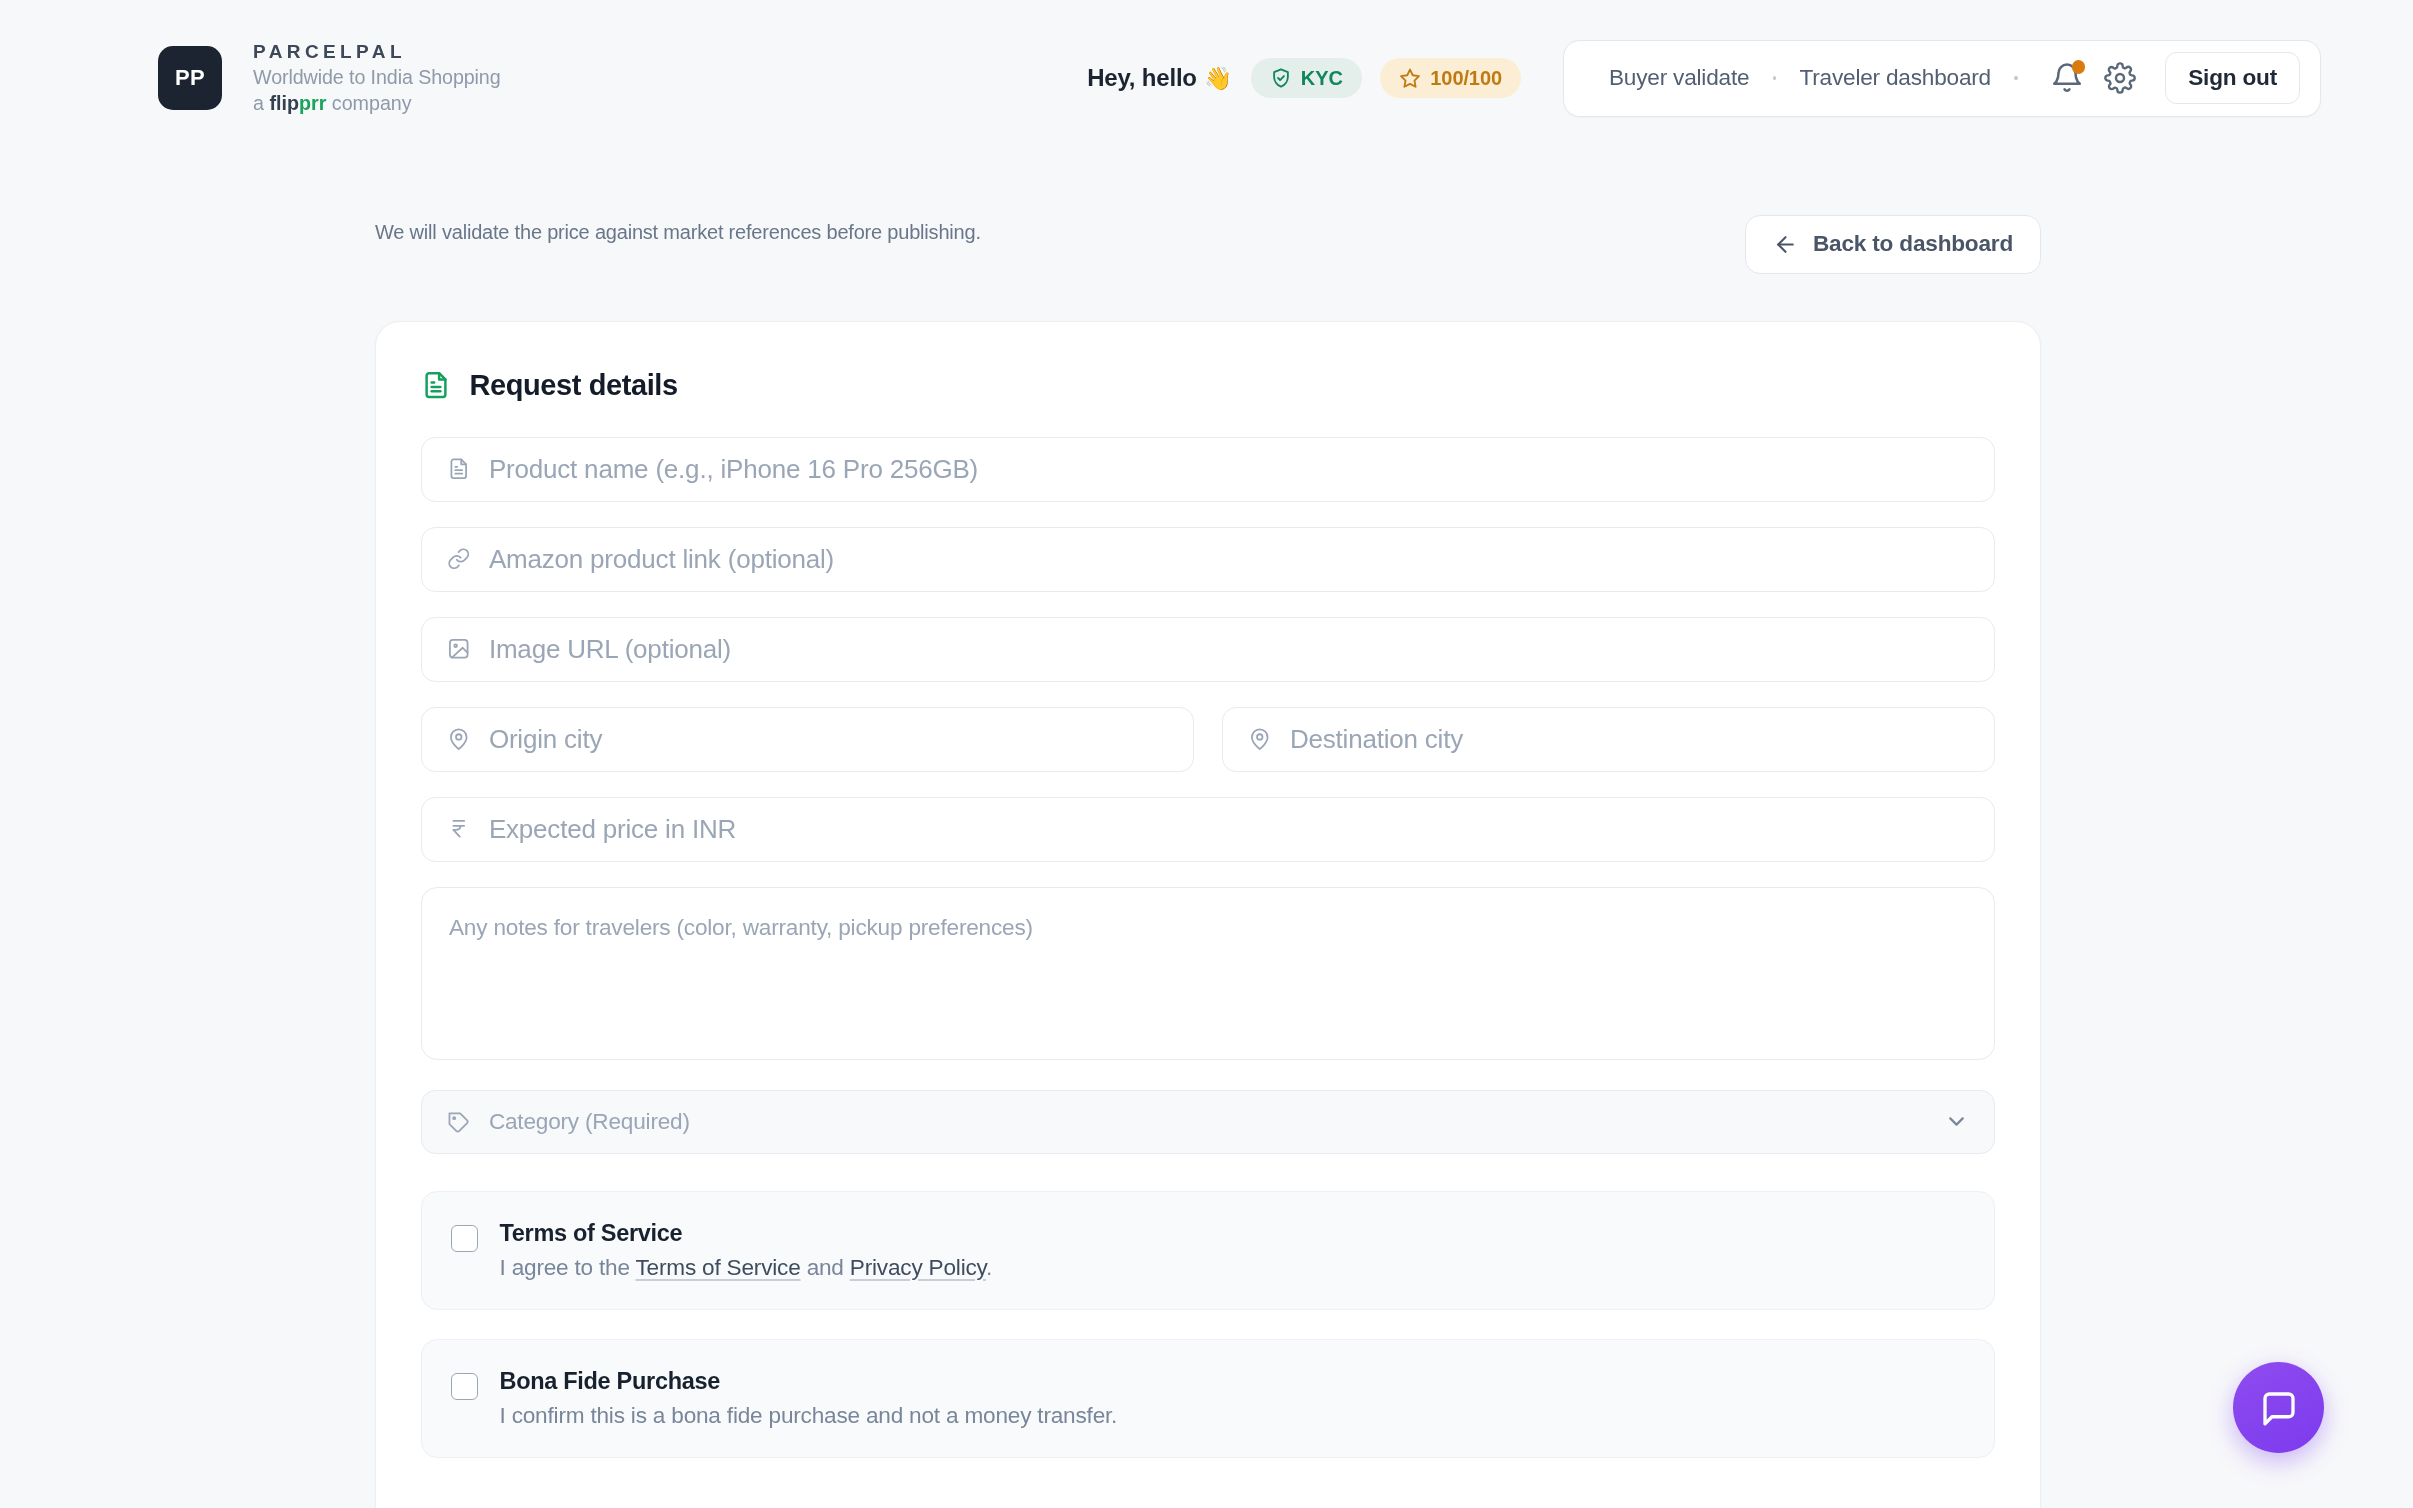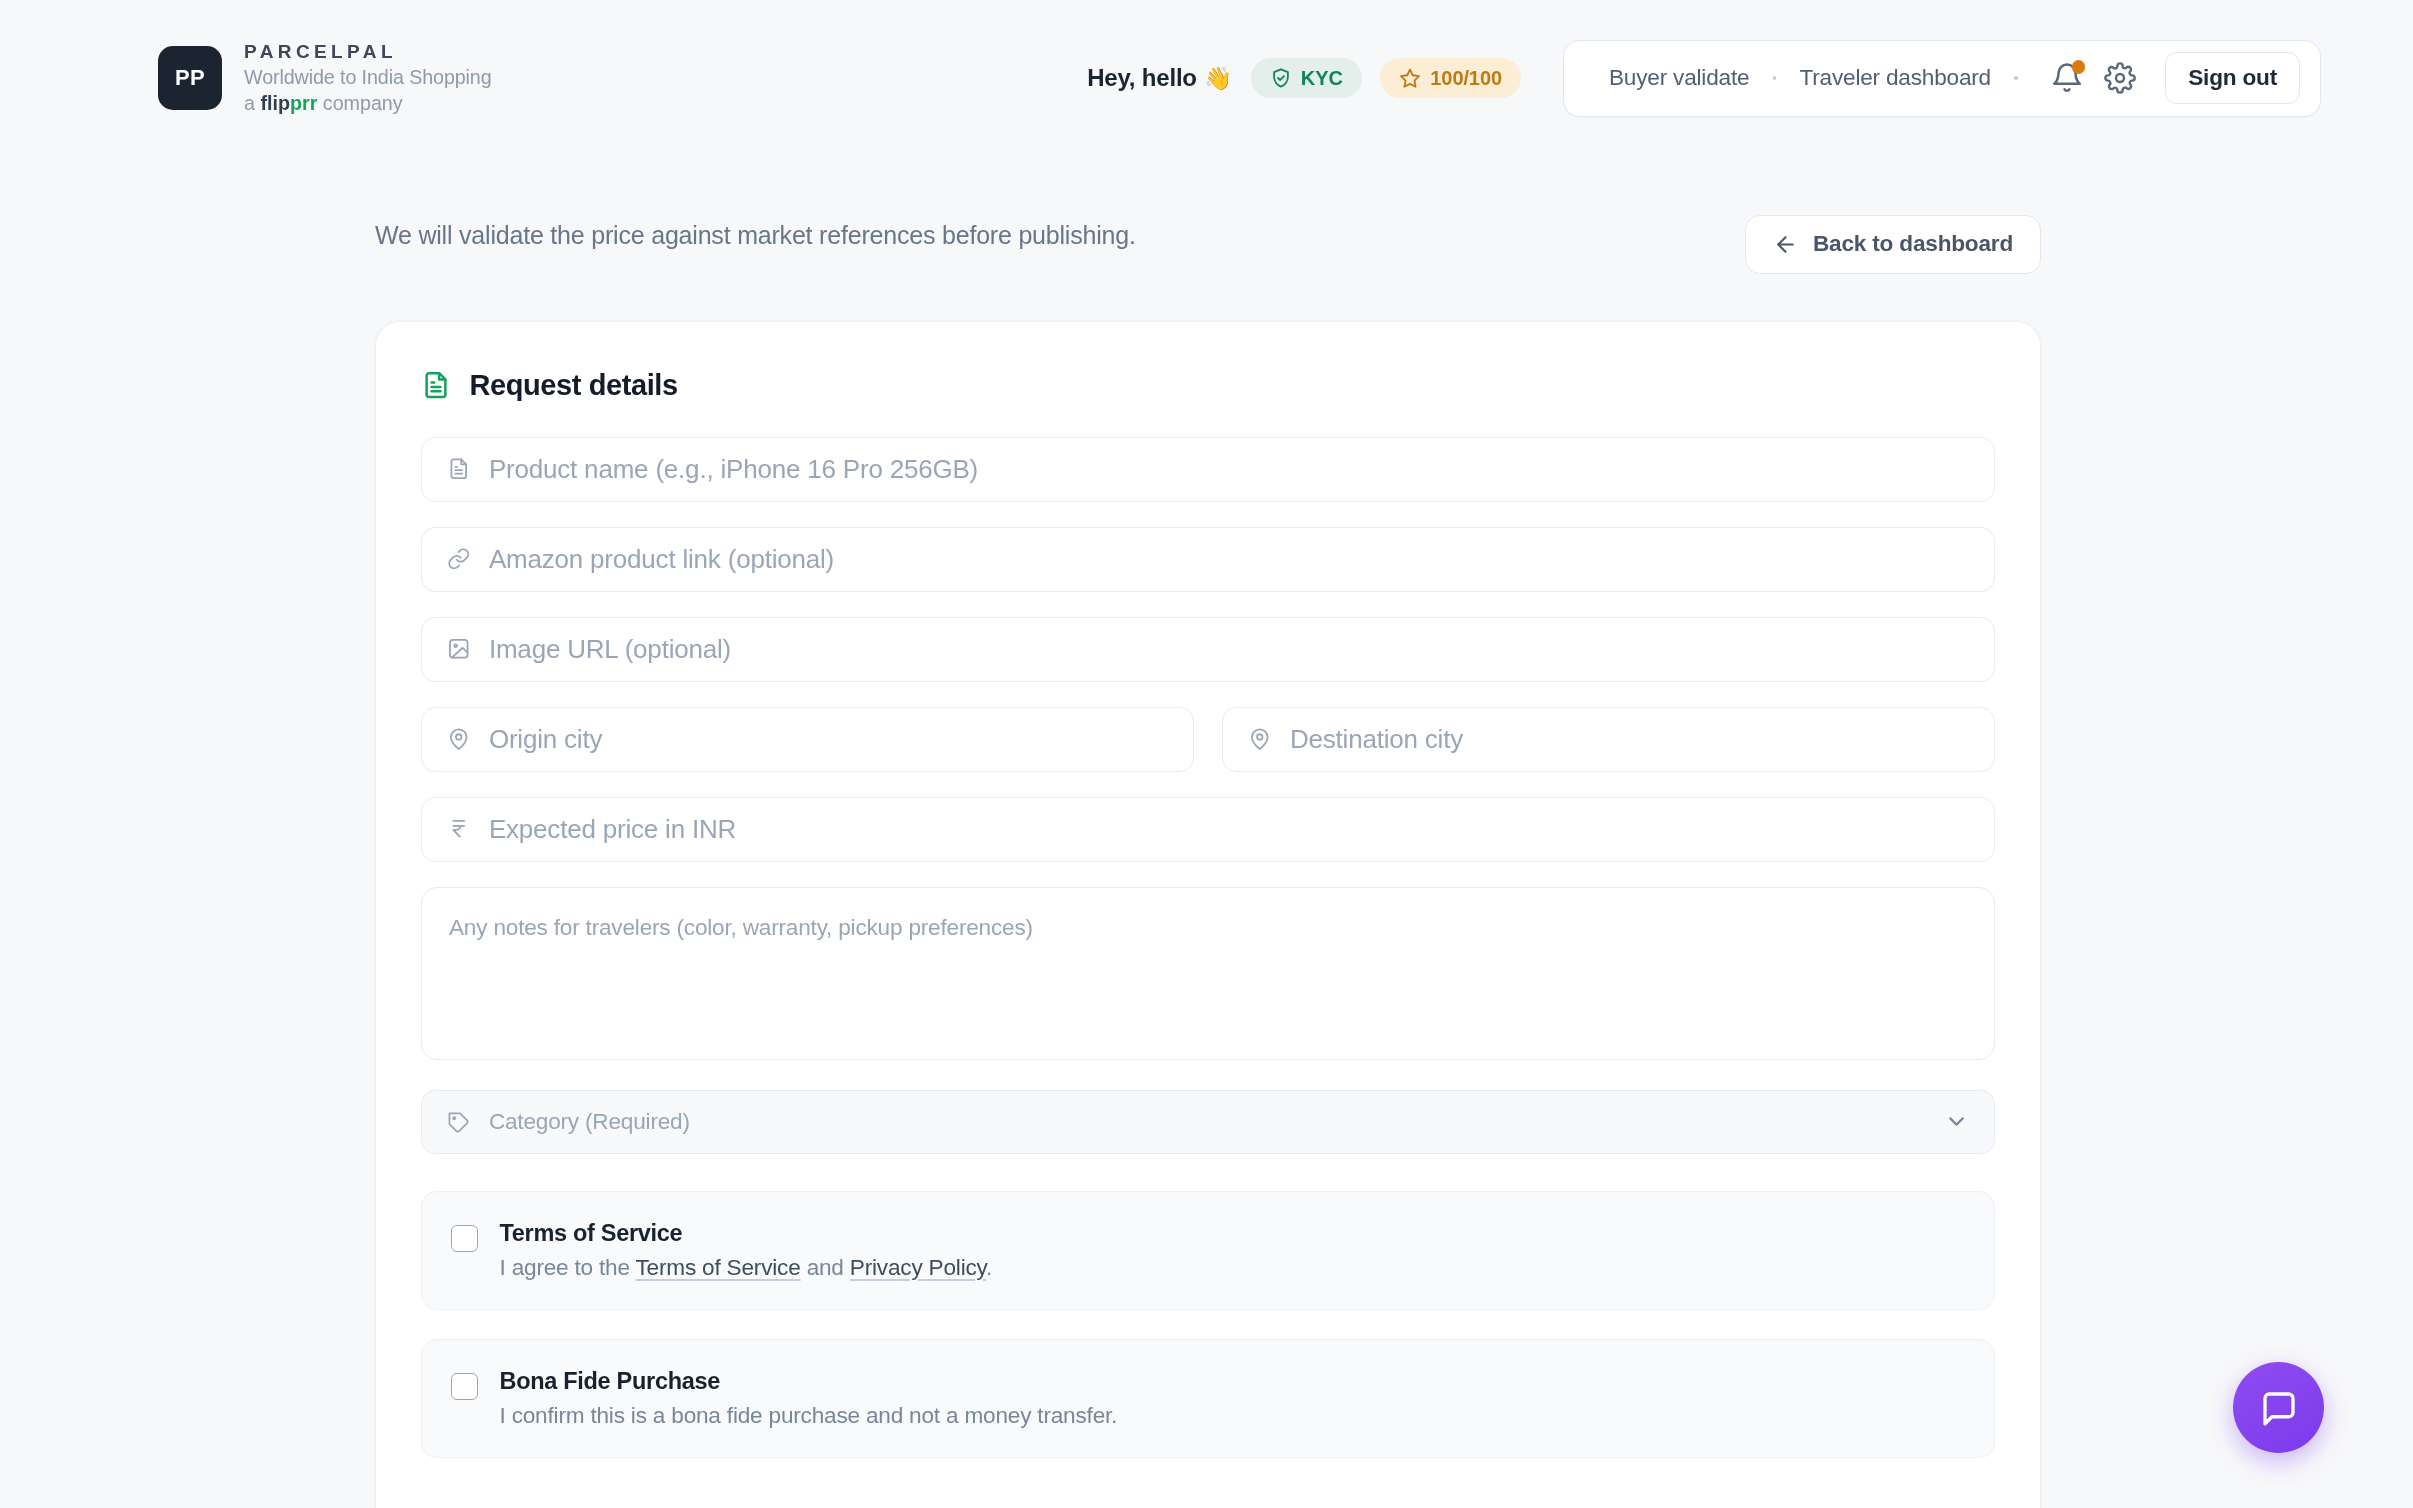--- a/index.html
+++ b/index.html
@@ -40,21 +40,21 @@
     color: #ffffff;
     display: flex;
     align-items: center;
     justify-content: center;
     font-size: 22px;
     font-weight: 600;
     letter-spacing: 0.4px;
     flex: 0 0 auto;
   }
 
-  .brand-text { display: flex; flex-direction: column; gap: 1.7px; }
+  .brand-text { display: flex; flex-direction: column; gap: 1.7px; margin-left: 9px; }
 
   .brand-name {
     font-size: 19px;
     font-weight: 600;
     letter-spacing: 4.4px;
     color: #3d4858;
   }
 
   .brand-tag {
     font-size: 19.7px;
@@ -176,21 +176,21 @@
   .page-title {
     font-size: 44px;
     font-weight: 700;
     letter-spacing: -0.8px;
     color: #131c28;
     line-height: 1.16;
   }
 
   .page-sub {
     margin-top: 13.4px;
-    font-size: 25px;
+    font-size: 20px;
     color: #69768a;
     letter-spacing: -0.2px;
   }
 
   .back-btn {
     margin-left: auto;
     margin-top: 6.7px;
     display: flex;
     align-items: center;
     gap: 15px;

